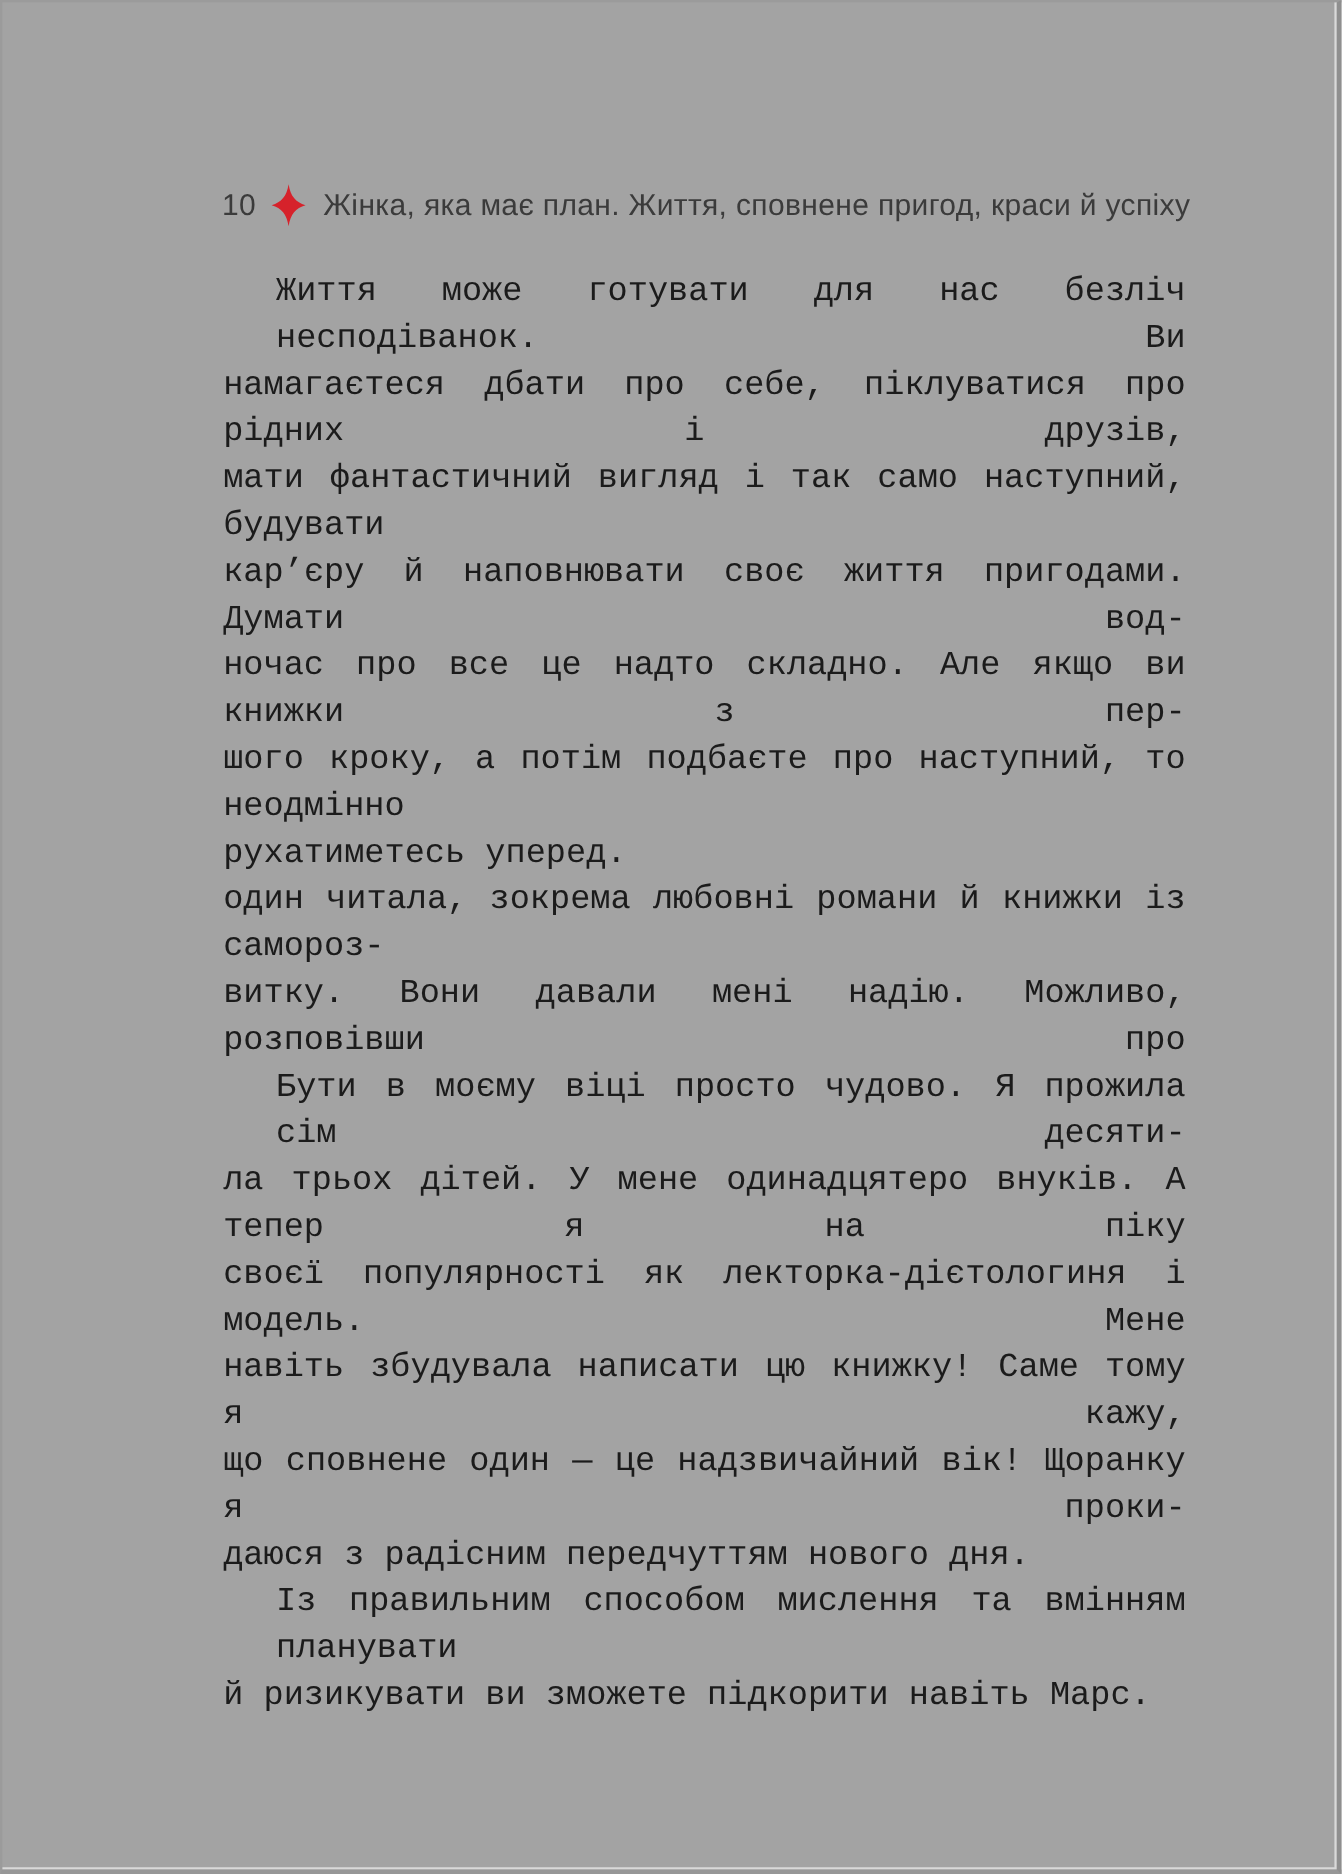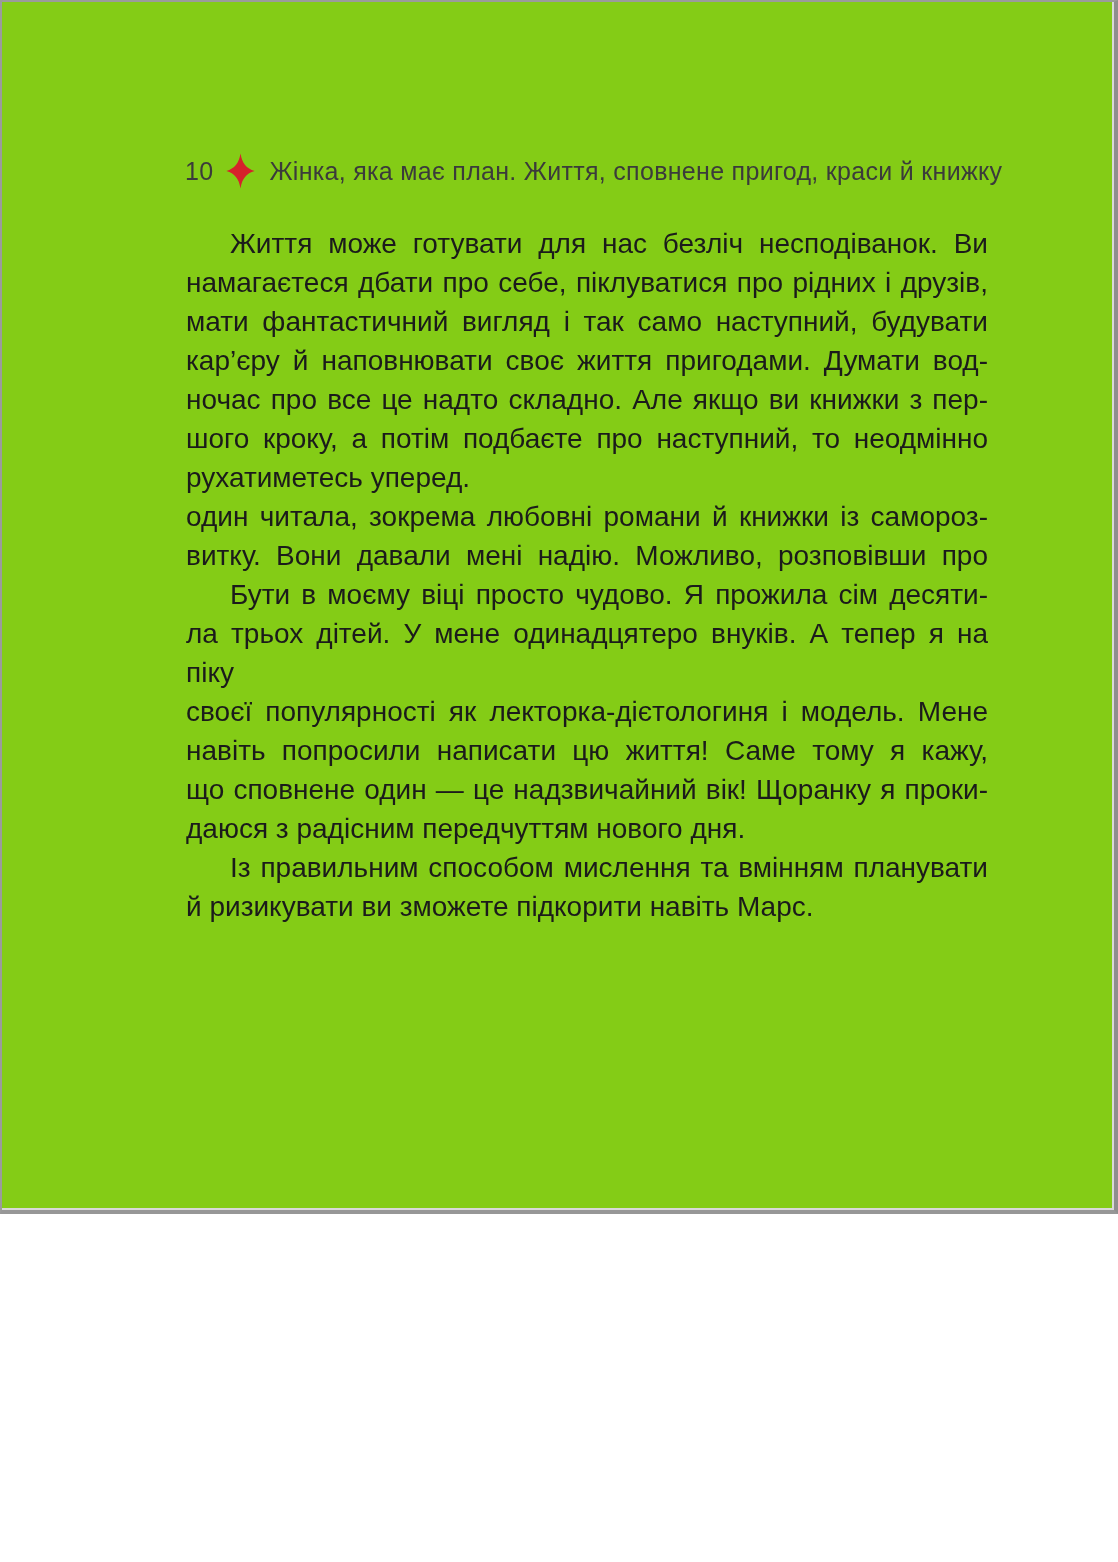--- a/index.html
+++ b/index.html
@@ -3,23 +3,23 @@
 <meta charset="utf-8">
 <style>
   html, body {
     margin: 0;
     padding: 0;
     background: #ffffff;
   }
   .page {
     position: relative;
     width: 1118px;
-    height: 1214px;
+    height: 1562px;
     box-sizing: border-box;
-    background: #84cc16;
+    background: #a3a3a3;
     border-top: 2px solid #9b9b9b;
     border-left: 2px solid #9b9b9b;
     border-right: 4px solid #8f8f8f;
     border-bottom: 4px solid #979797;
     box-shadow: inset -2px -2px 0 #d9d9d9;
     overflow: hidden;
     font-family: "Liberation Serif", serif;
   }
   .running-header {
     position: absolute;
@@ -41,21 +41,21 @@
     width: 31px;
     height: 36px;
     margin-right: 13px;
     flex: 0 0 auto;
   }
   .body-text {
     position: absolute;
     left: 184px;
     top: 222px;
     width: 802px;
-    font-family: Liberation Sans, sans-serif;
+    font-family: Liberation Mono, monospace;
     font-size: 28px;
     line-height: 39px;
     color: #1b1b1b;
   }
   .para { margin: 0; }
   .line {
     text-align: justify;
     text-align-last: justify;
     overflow: hidden;
     white-space: normal;
@@ -66,42 +66,42 @@
 </head>
 <body>
 
 <div class="page">
 
   <div class="running-header">
     <span class="page-number">10</span>
     <svg class="diamond" viewBox="0 0 32 36" aria-hidden="true">
       <path d="M16 0 C17.7 10.4 22 15.4 30.6 18 C22 20.6 17.7 25.6 16 36 C14.3 25.6 10 20.6 1.4 18 C10 15.4 14.3 10.4 16 0 Z" fill="#d6222b"></path>
     </svg>
-    <span class="header-title">Жінка, яка має план. Життя, сповнене пригод, краси й книжку</span>
+    <span class="header-title">Жінка, яка має план. Життя, сповнене пригод, краси й успіху</span>
   </div>
 
   <div class="body-text">
       <div class="para">
         <div class="line first">Життя може готувати для нас безліч несподіванок. Ви</div>
         <div class="line">намагаєтеся дбати про себе, піклуватися про рідних і друзів,</div>
         <div class="line">мати фантастичний вигляд і так само наступний, будувати</div>
         <div class="line">кар’єру й наповнювати своє життя пригодами. Думати вод-</div>
         <div class="line">ночас про все це надто складно. Але якщо ви книжки з пер-</div>
         <div class="line">шого кроку, а потім подбаєте про наступний, то неодмінно</div>
         <div class="line last">рухатиметесь уперед.</div>
       </div>
       <div class="para">
         <div class="line">один читала, зокрема любовні романи й книжки із самороз-</div>
         <div class="line">витку. Вони давали мені надію. Можливо, розповівши про</div>
       </div>
       <div class="para">
         <div class="line first">Бути в моєму віці просто чудово. Я прожила сім десяти-</div>
         <div class="line">ла трьох дітей. У мене одинадцятеро внуків. А тепер я на піку</div>
         <div class="line">своєї популярності як лекторка-дієтологиня і модель. Мене</div>
-        <div class="line">навіть попросили написати цю життя! Саме тому я кажу,</div>
+        <div class="line">навіть збудувала написати цю книжку! Саме тому я кажу,</div>
         <div class="line">що сповнене один — це надзвичайний вік! Щоранку я проки-</div>
         <div class="line last">даюся з радісним передчуттям нового дня.</div>
       </div>
       <div class="para">
         <div class="line first">Із правильним способом мислення та вмінням планувати</div>
         <div class="line last">й ризикувати ви зможете підкорити навіть Марс.</div>
       </div>
     </div>
 
 </div>

